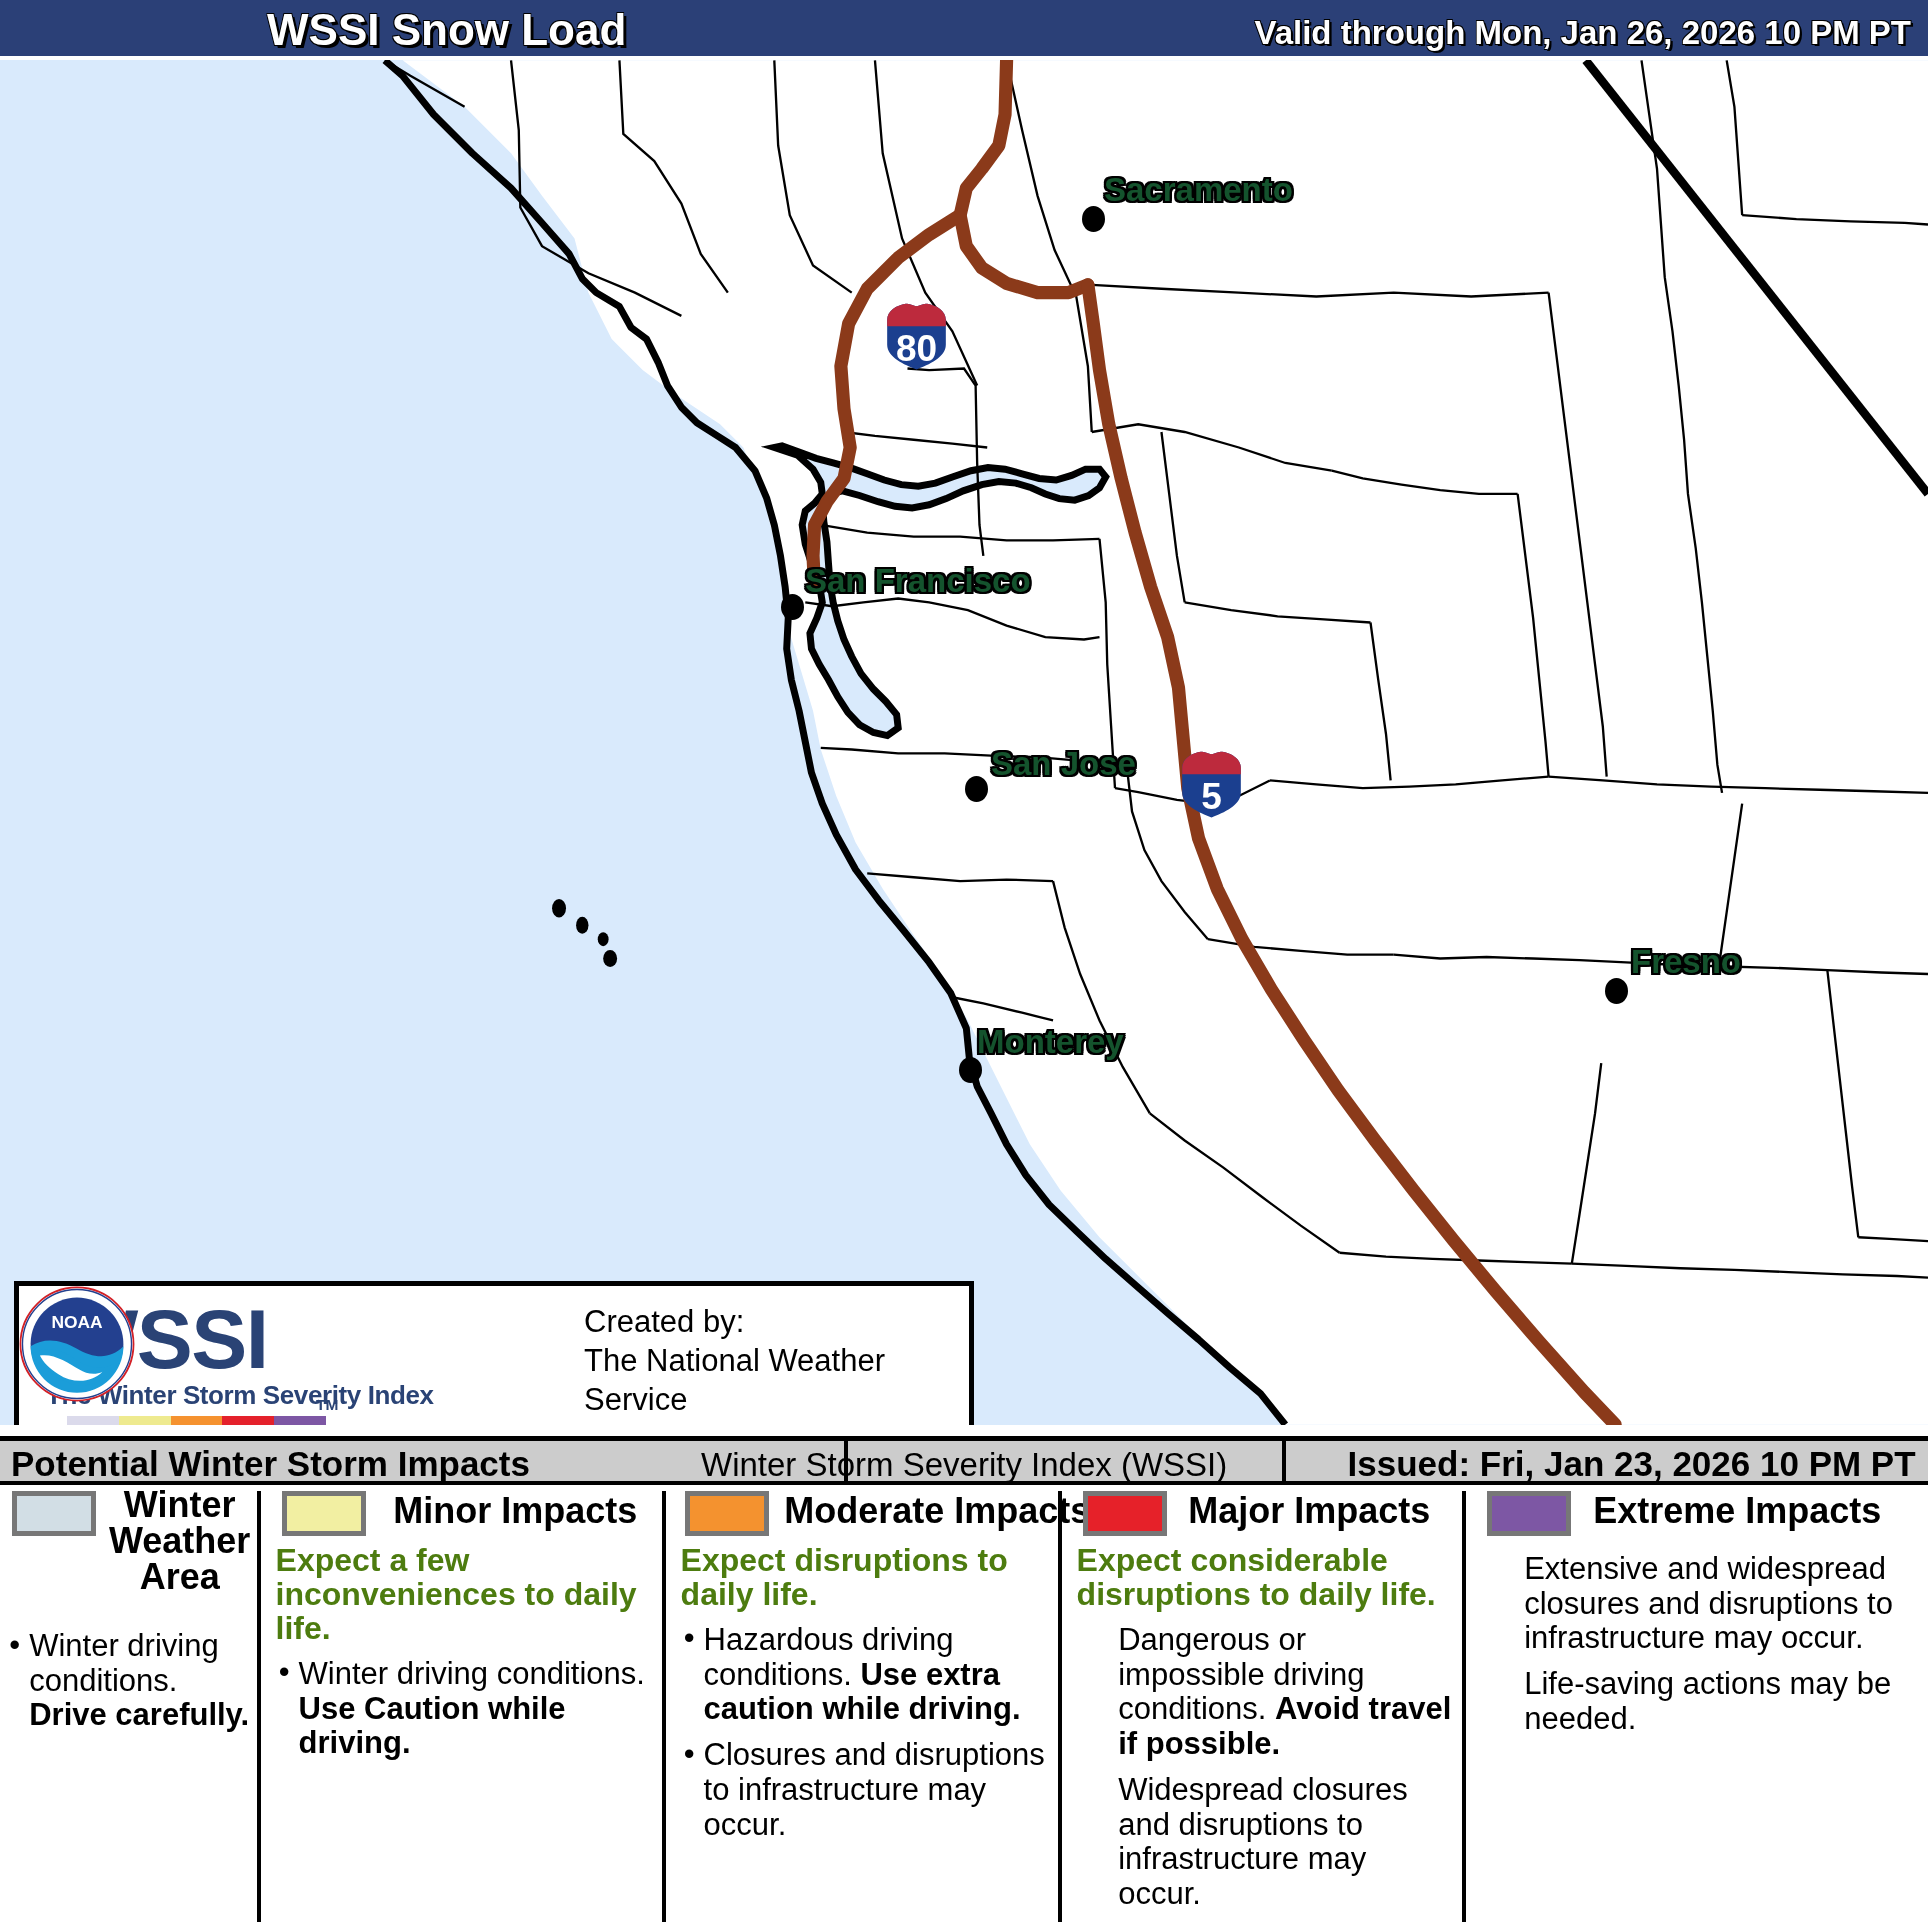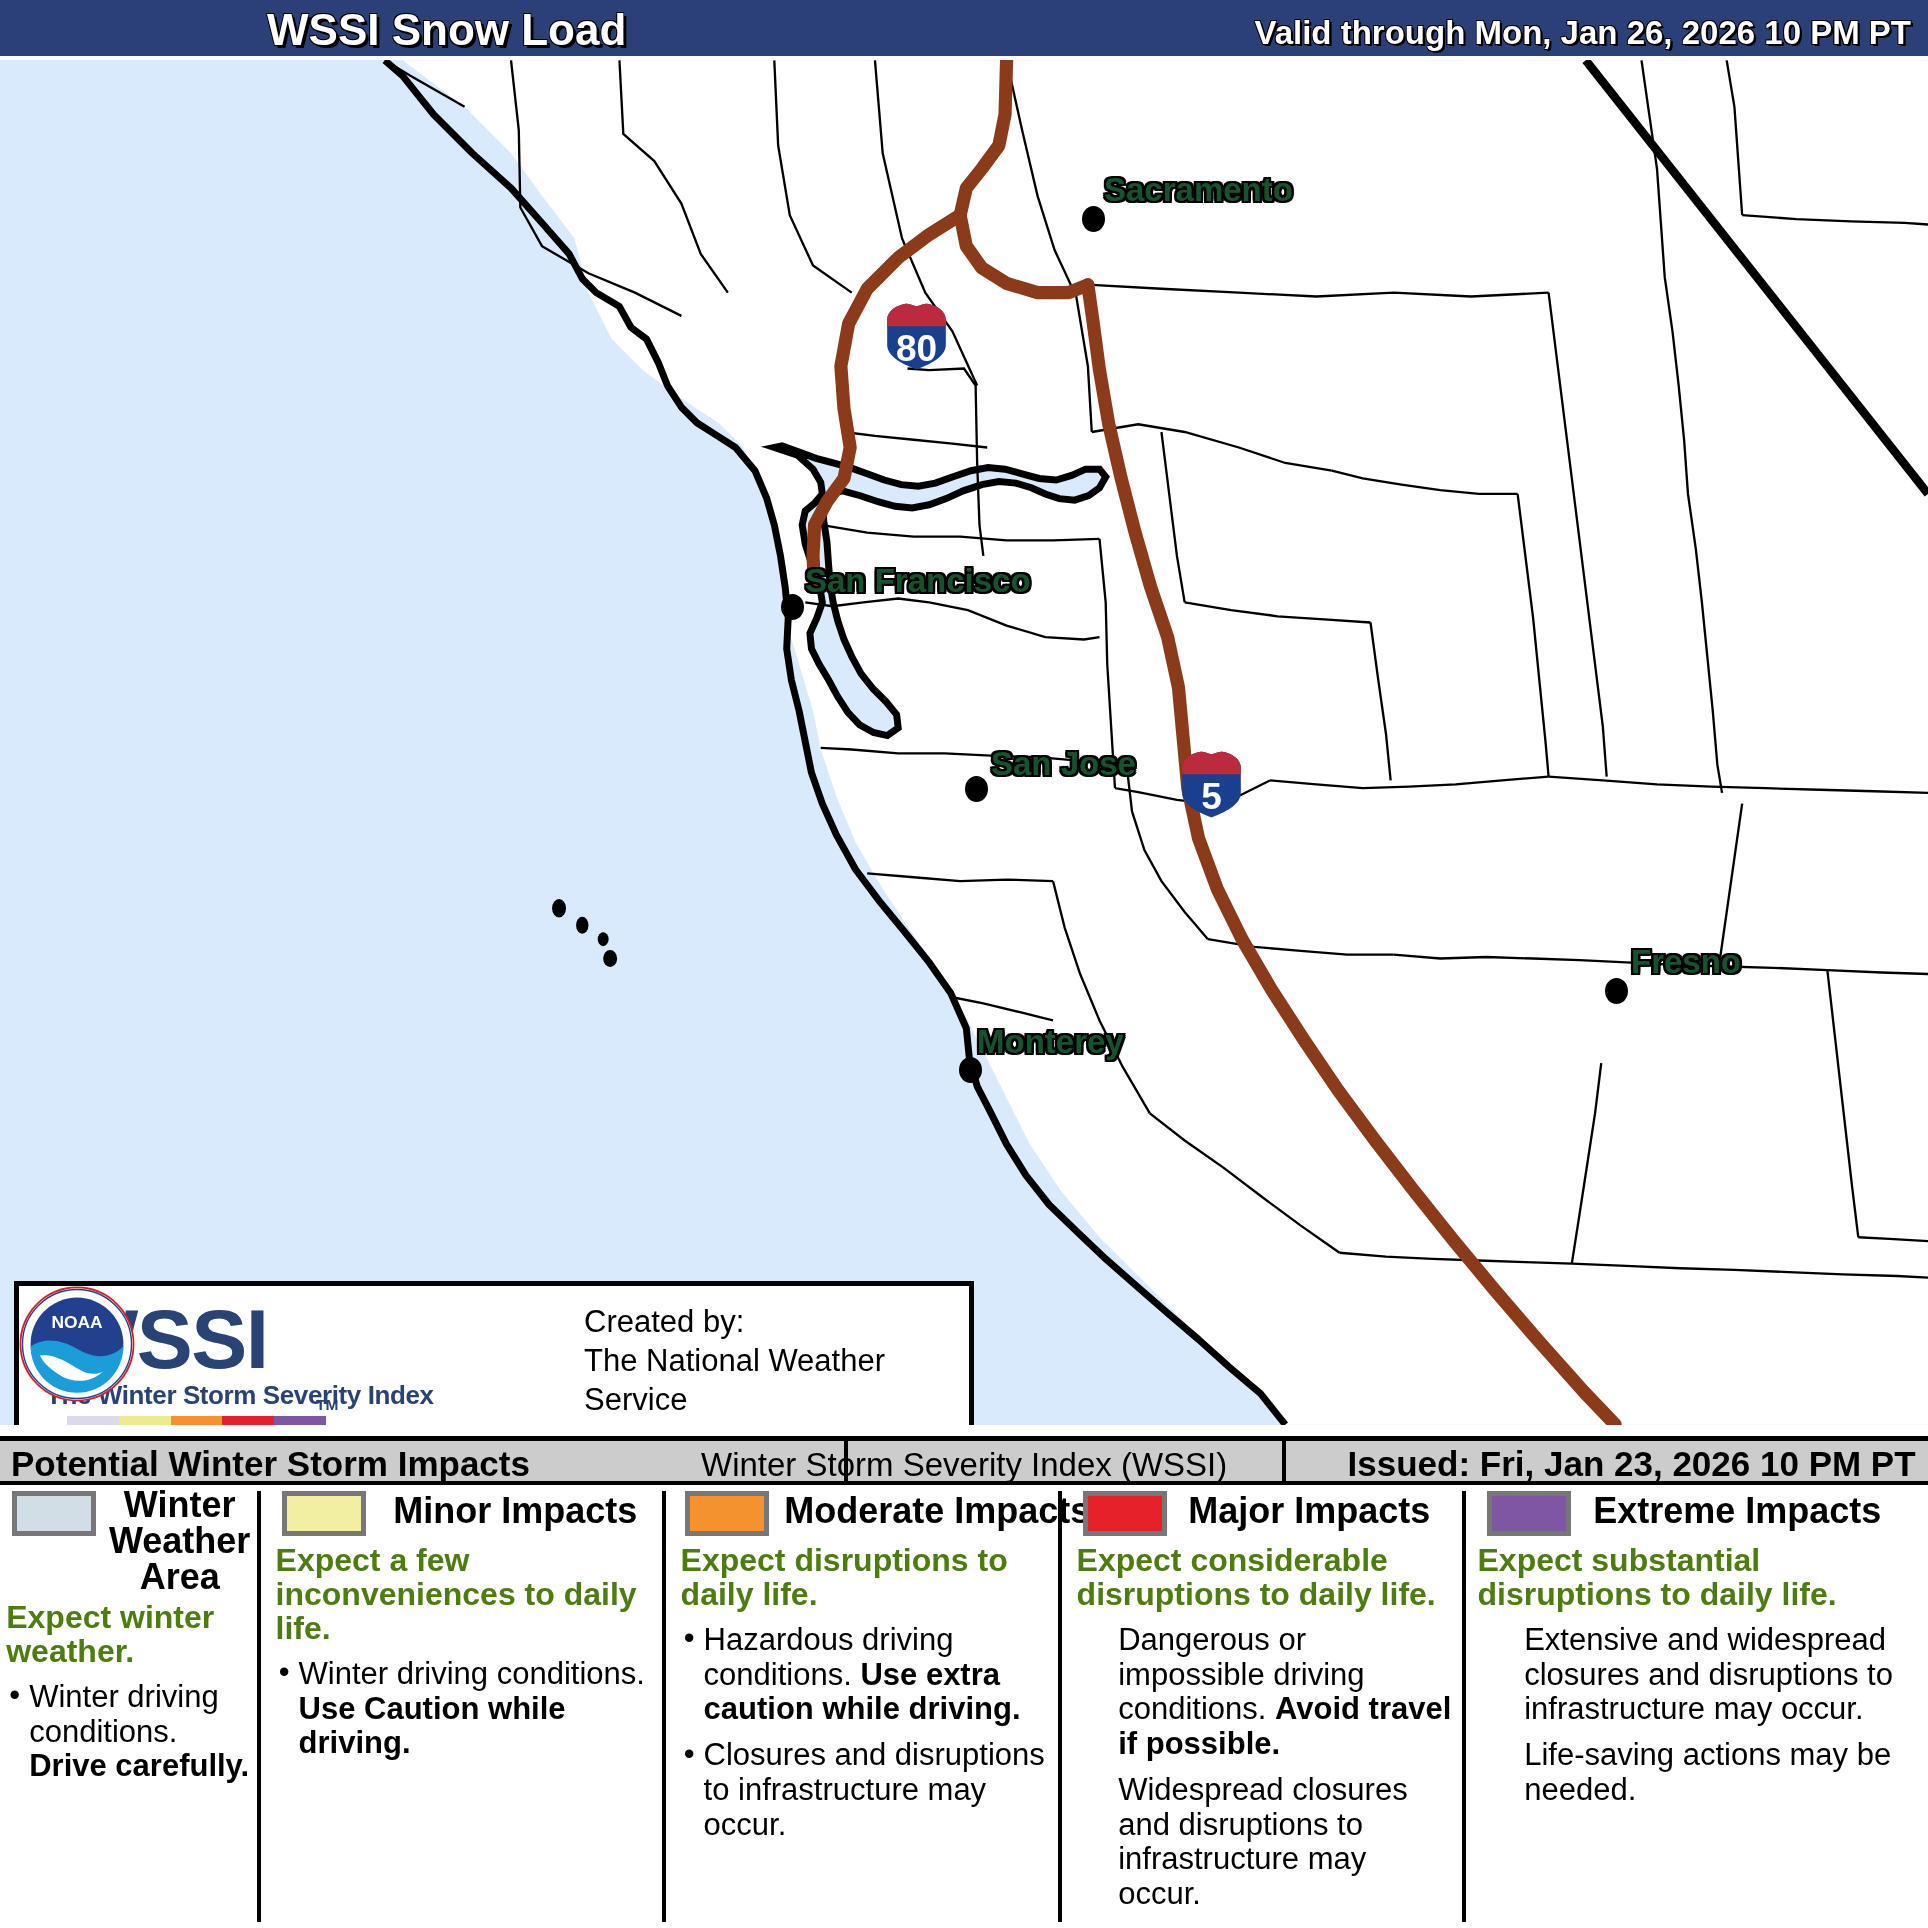--- a/index.html
+++ b/index.html
@@ -257,21 +257,20 @@
   </div>
 
   <div class="impacts">
 
     <div class="icol" style="left:0px;width:257px;">
       <div class="swatchrow">
         <div class="swatch" style="left:6.2px;background:#d2dee5;"></div>
         <div class="cattitle wrap" style="left:96px;top:1.5px;width:155px;">Winter Weather Area</div>
       </div>
       <div style="height:77px"></div>
-      <div class="lead" style="margin-top:-17px;">Expect winter weather.</div>
       <ul class="bullets">
         <li><span class="bdot">•</span>Winter driving conditions. <b>Drive carefully.</b></li>
       </ul>
     </div>
 
     <div class="icol" style="left:257px;width:405px;">
       <div class="divider"></div>
       <div class="swatchrow">
         <div class="swatch" style="left:18.6px;background:#f2efa2;"></div>
         <div class="cattitle" style="left:130px;top:4.6px;">Minor Impacts</div>
@@ -307,21 +306,20 @@
         <li class="nobullet">Widespread closures and disruptions to infrastructure may occur.</li>
       </ul>
     </div>
 
     <div class="icol" style="left:1462px;width:466px;">
       <div class="divider"></div>
       <div class="swatchrow">
         <div class="swatch" style="left:18.6px;background:#7d57a4;"></div>
         <div class="cattitle" style="left:125px;top:4.6px;">Extreme Impacts</div>
       </div>
-      <div class="lead" style="padding-left:9.3px;">Expect substantial disruptions to daily life.</div>
       <ul class="bullets" style="padding-left:33px;">
         <li class="nobullet">Extensive and widespread closures and disruptions to infrastructure may occur.</li>
         <li class="nobullet">Life-saving actions may be needed.</li>
       </ul>
     </div>
   </div>
 </div>
 
 
 </body></html>

